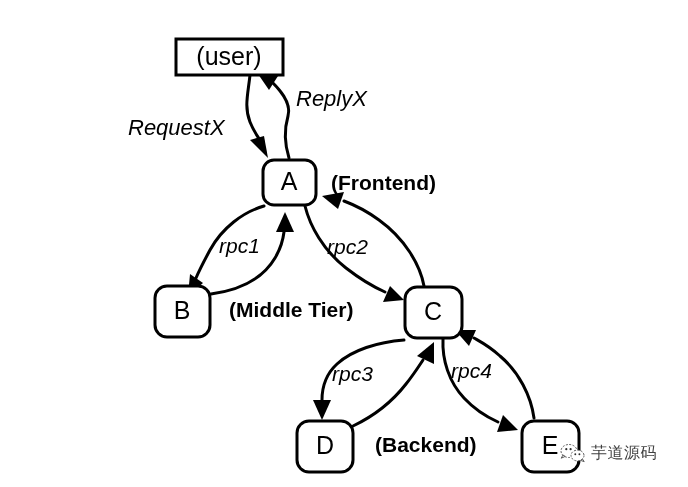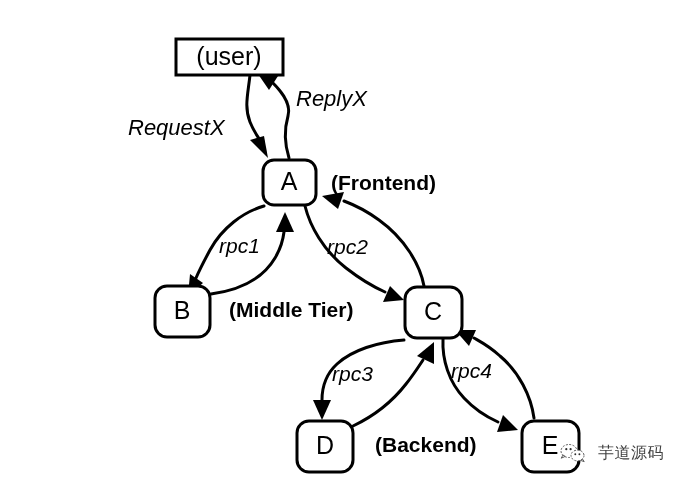--- a/index.html
+++ b/index.html
@@ -80,21 +80,21 @@
     color: #d8d8d8;
     white-space: nowrap;
     user-select: none;
   }
   #brand-badge {
     position: absolute;
     left: 560px;
     top: 430px;
     display: flex;
     align-items: center;
-    gap: 12px;
+    gap: 5px;
     white-space: nowrap;
   }
   #brand-badge .brand-text {
     font-family: "DejaVu Sans", sans-serif;
     font-size: 16px;
     color: #3f3f3f;
     letter-spacing: 0.5px;
   }
   .wechat-icon {
     display: block;

